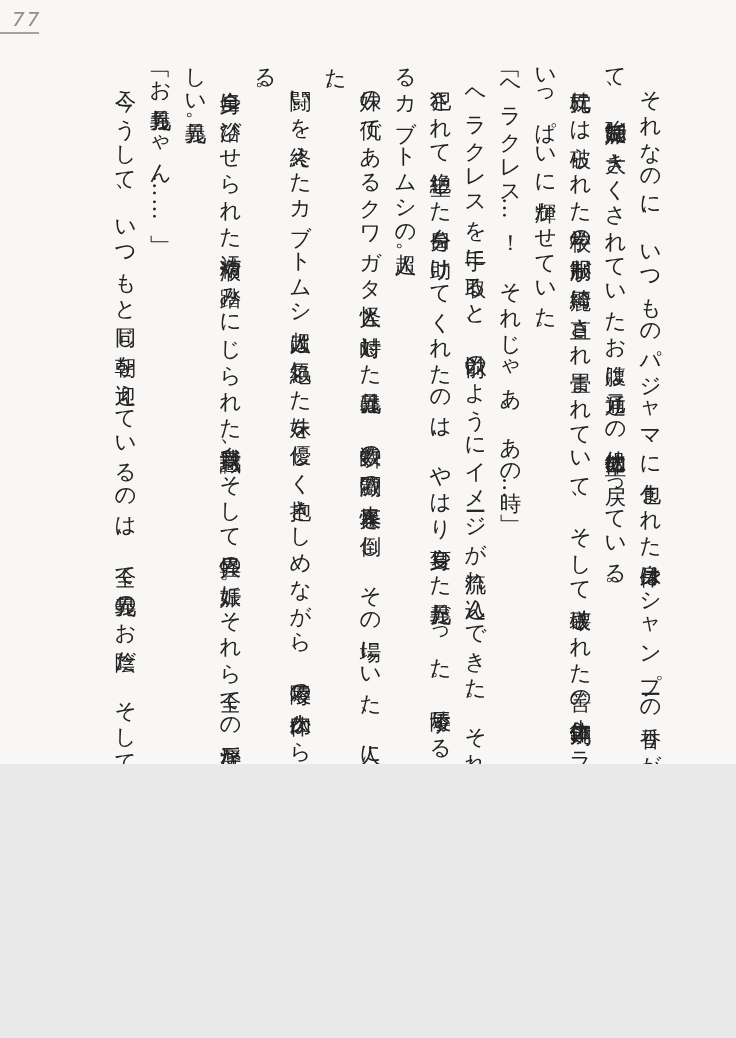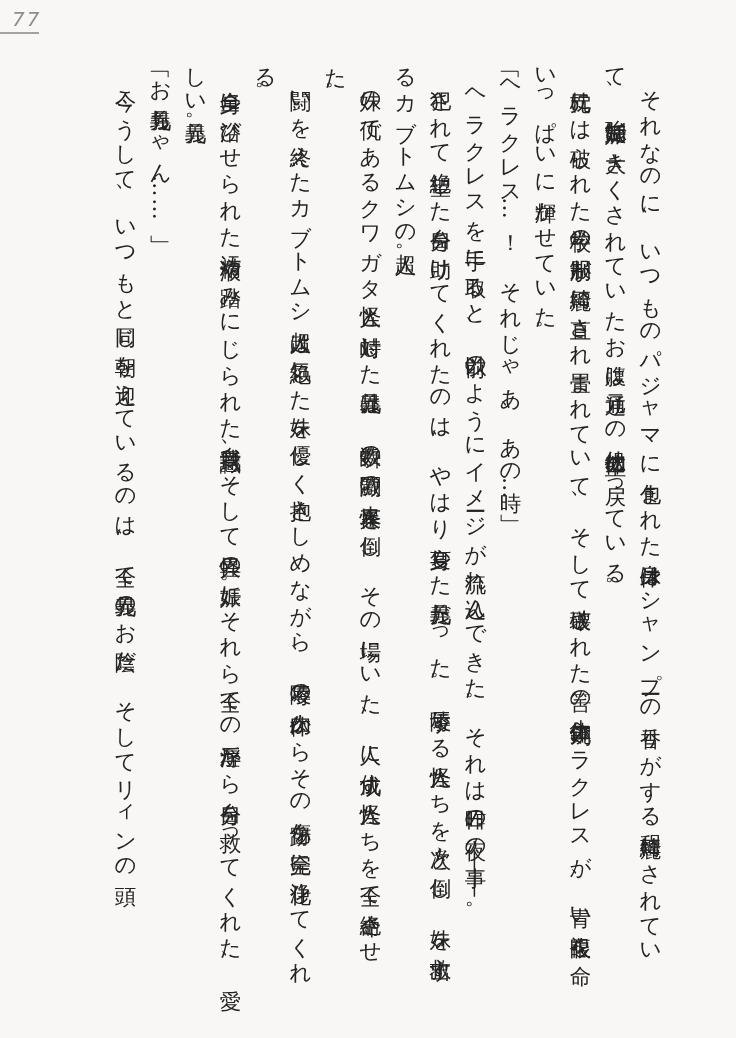--- a/index.html
+++ b/index.html
@@ -3,21 +3,21 @@
 <meta charset="utf-8">
 <style>
   html, body {
     margin: 0;
     padding: 0;
     background: #e9e9e9;
   }
   .page {
     position: relative;
     width: 736px;
-    height: 1038px;
+    height: 764px;
     margin: 0 auto;
     background: #f8f7f5;
     overflow: hidden;
     font-family: "DejaVu Serif", "Liberation Serif", serif;
   }
   
   .folio {
     position: absolute;
     top: 7px;
     left: 12px;

